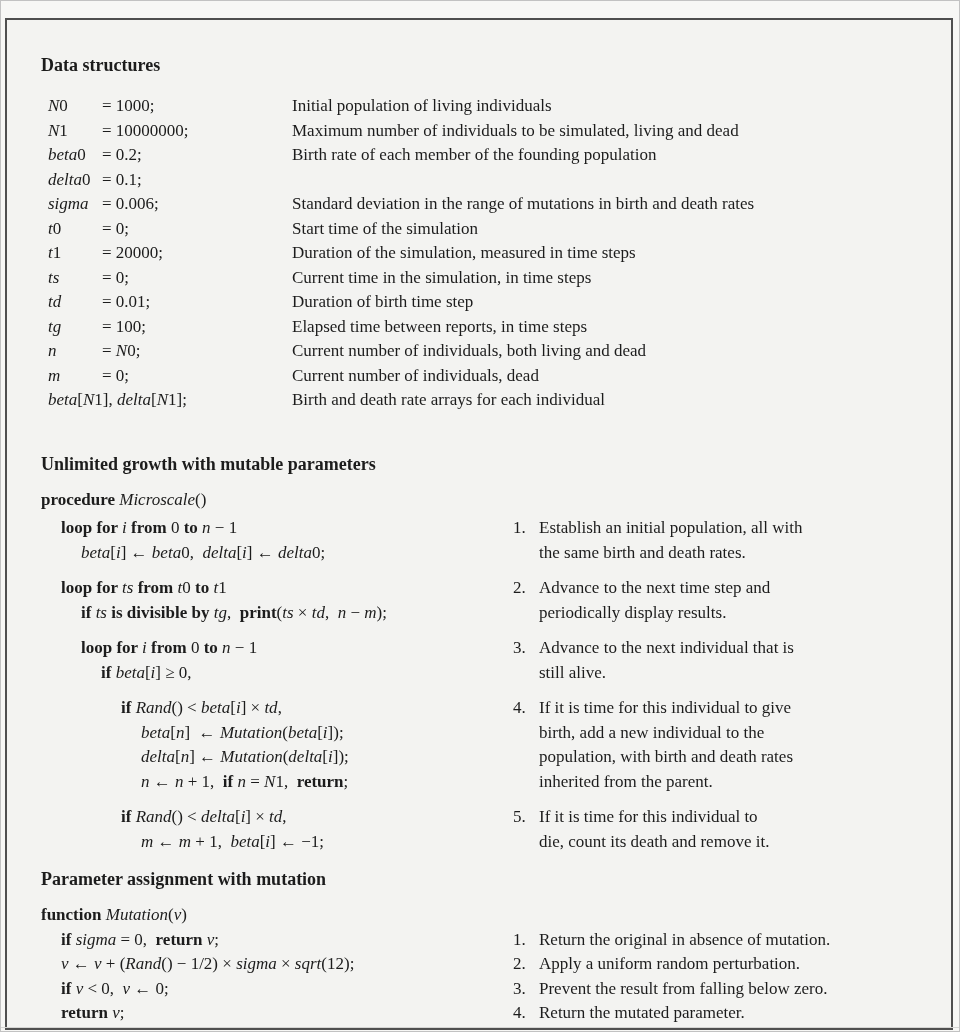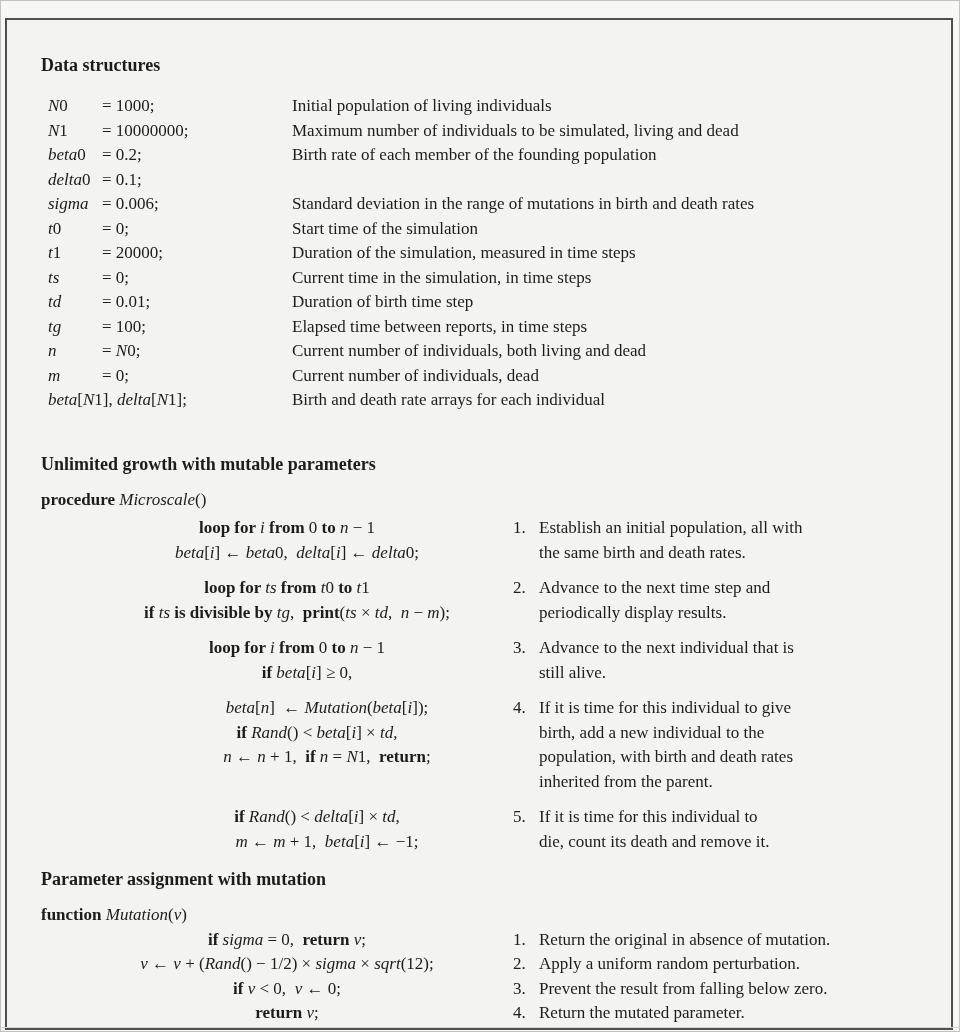--- a/index.html
+++ b/index.html
@@ -61,21 +61,21 @@
     font-size:17px;
     line-height:24.5px;
     white-space:pre;
   }
   .groups{margin-top:4px;}
   .group{
     display:flex;
     align-items:flex-start;
     margin-bottom:11px;
   }
-  .code-col{width:472px;flex:none;text-align:center;}
+  .code-col{width:472px;flex:none;}
   .code-line{
     font-size:17px;
     line-height:24.5px;
     white-space:pre;
   }
   .note-col{
     display:flex;
     align-items:flex-start;
     font-size:17px;
     line-height:24.5px;
@@ -198,22 +198,23 @@
             <div class="code-line ind-2"><span class="s-b">loop for </span><span class="s-i">i</span><span class="s-b"> from </span><span class="s-r">0</span><span class="s-b"> to </span><span class="s-i">n</span><span class="s-r"> − 1</span></div>
             <div class="code-line ind-3"><span class="s-b">if </span><span class="s-i">beta</span><span class="s-r">[</span><span class="s-i">i</span><span class="s-r">] ≥ 0,</span></div>
           </div>
           <div class="note-col">
             <span class="note-num">3.</span>
             <div class="note-text">Advance to the next individual that is<br>still alive.</div>
           </div>
         </div>
         <div class="group">
           <div class="code-col">
+            <div class="code-line ind-4"><span class="s-b">if </span><span class="s-i">Rand</span><span class="s-r">() &lt; </span><span class="s-i">beta</span><span class="s-r">[</span><span class="s-i">i</span><span class="s-r">] × </span><span class="s-i">td</span><span class="s-r">,</span></div>
             <div class="code-line ind-5"><span class="s-i">beta</span><span class="s-r">[</span><span class="s-i">n</span><span class="s-r">]  ← </span><span class="s-i">Mutation</span><span class="s-r">(</span><span class="s-i">beta</span><span class="s-r">[</span><span class="s-i">i</span><span class="s-r">]);</span></div>
-            <div class="code-line ind-4"><span class="s-b">if </span><span class="s-i">Rand</span><span class="s-r">() &lt; </span><span class="s-i">beta</span><span class="s-r">[</span><span class="s-i">i</span><span class="s-r">] × </span><span class="s-i">td</span><span class="s-r">,</span></div>
+            <div class="code-line ind-5"><span class="s-i">delta</span><span class="s-r">[</span><span class="s-i">n</span><span class="s-r">] ← </span><span class="s-i">Mutation</span><span class="s-r">(</span><span class="s-i">delta</span><span class="s-r">[</span><span class="s-i">i</span><span class="s-r">]);</span></div>
             <div class="code-line ind-5"><span class="s-i">n</span><span class="s-r"> ← </span><span class="s-i">n</span><span class="s-r"> + 1,  </span><span class="s-b">if </span><span class="s-i">n</span><span class="s-r"> = </span><span class="s-i">N</span><span class="s-r">1,  </span><span class="s-b">return</span><span class="s-r">;</span></div>
           </div>
           <div class="note-col">
             <span class="note-num">4.</span>
             <div class="note-text">If it is time for this individual to give<br>birth, add a new individual to the<br>population, with birth and death rates<br>inherited from the parent.</div>
           </div>
         </div>
         <div class="group">
           <div class="code-col">
             <div class="code-line ind-4"><span class="s-b">if </span><span class="s-i">Rand</span><span class="s-r">() &lt; </span><span class="s-i">delta</span><span class="s-r">[</span><span class="s-i">i</span><span class="s-r">] × </span><span class="s-i">td</span><span class="s-r">,</span></div>

